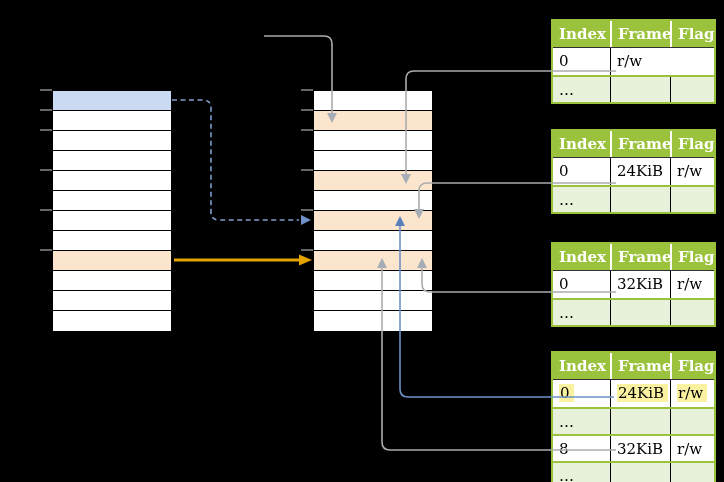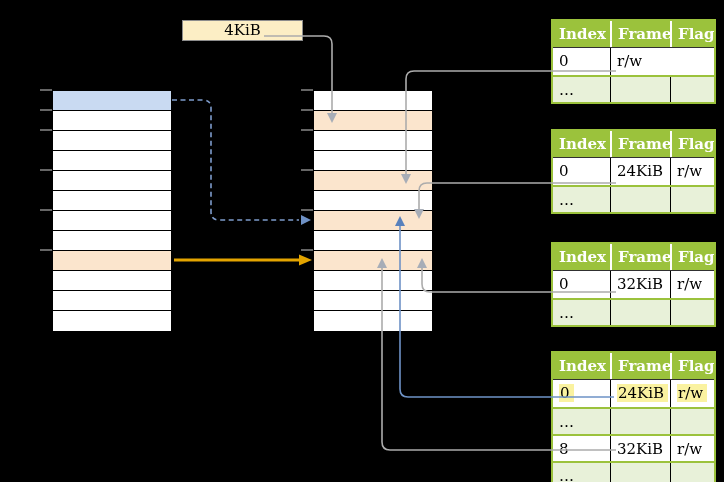--- a/index.html
+++ b/index.html
@@ -47,21 +47,20 @@
   .hl { background:#FAF2A0; padding:0 4px 0 1px; }
   
   .overlay { position:absolute; left:0; top:0; width:724px; height:482px;
              z-index:5; pointer-events:none; }
 </style>
 </head>
 <body>
 
 <div class="canvas">
 
-  <div class="sizelabel">4KiB</div>
 
   <div class="memcol memcol-left">
       <div class="mrow fill-blue"></div>
       <div class="mrow fill-white"></div>
       <div class="mrow fill-white"></div>
       <div class="mrow fill-white"></div>
       <div class="mrow fill-white"></div>
       <div class="mrow fill-white"></div>
       <div class="mrow fill-white"></div>
       <div class="mrow fill-white"></div>

